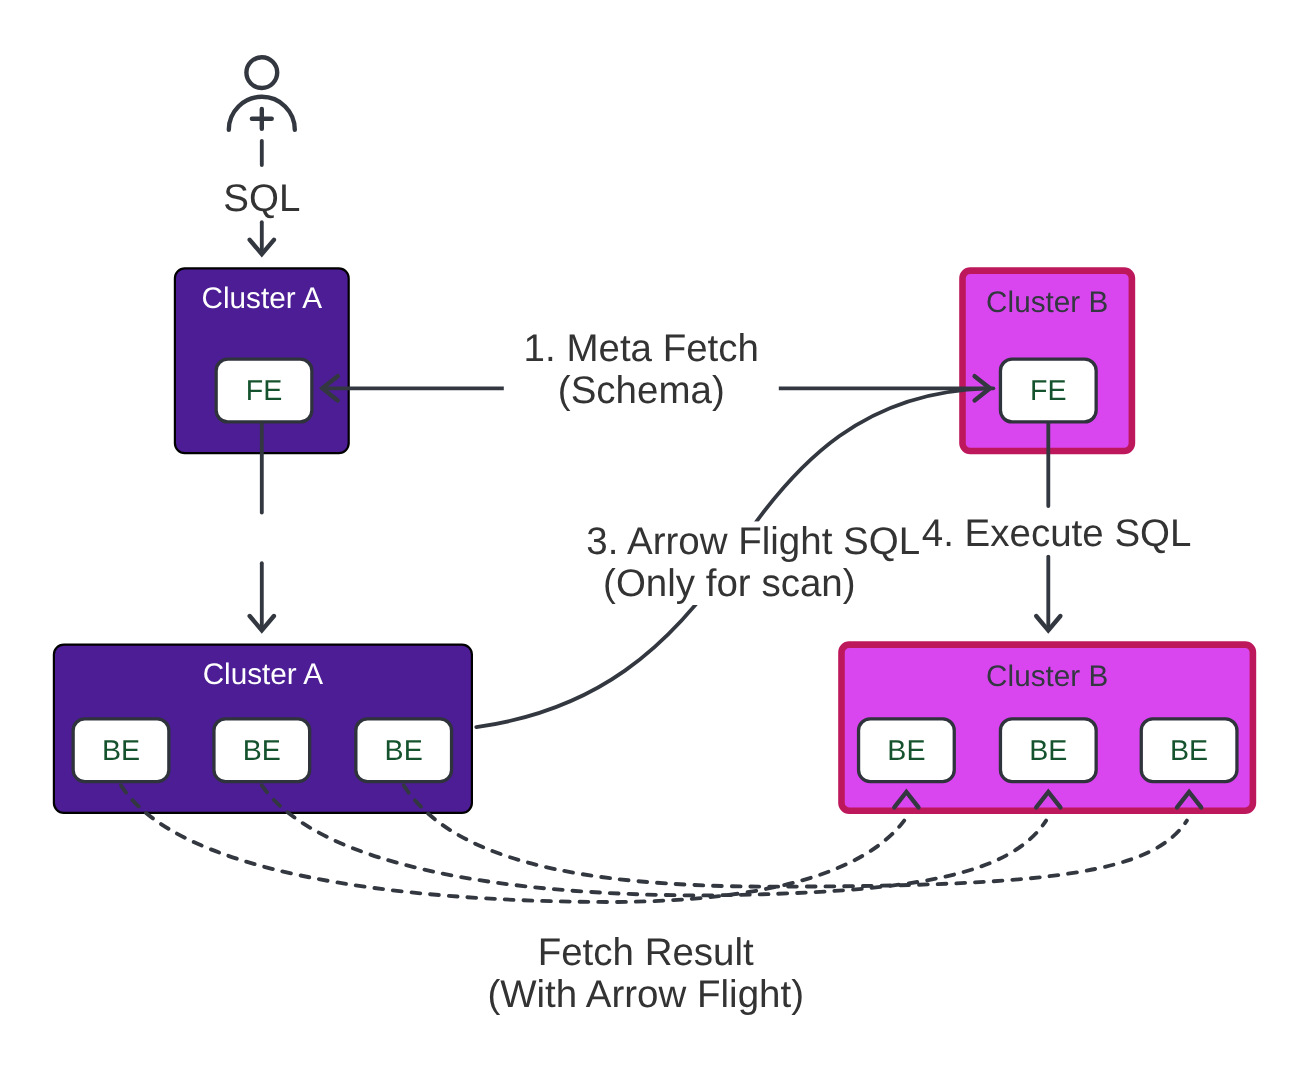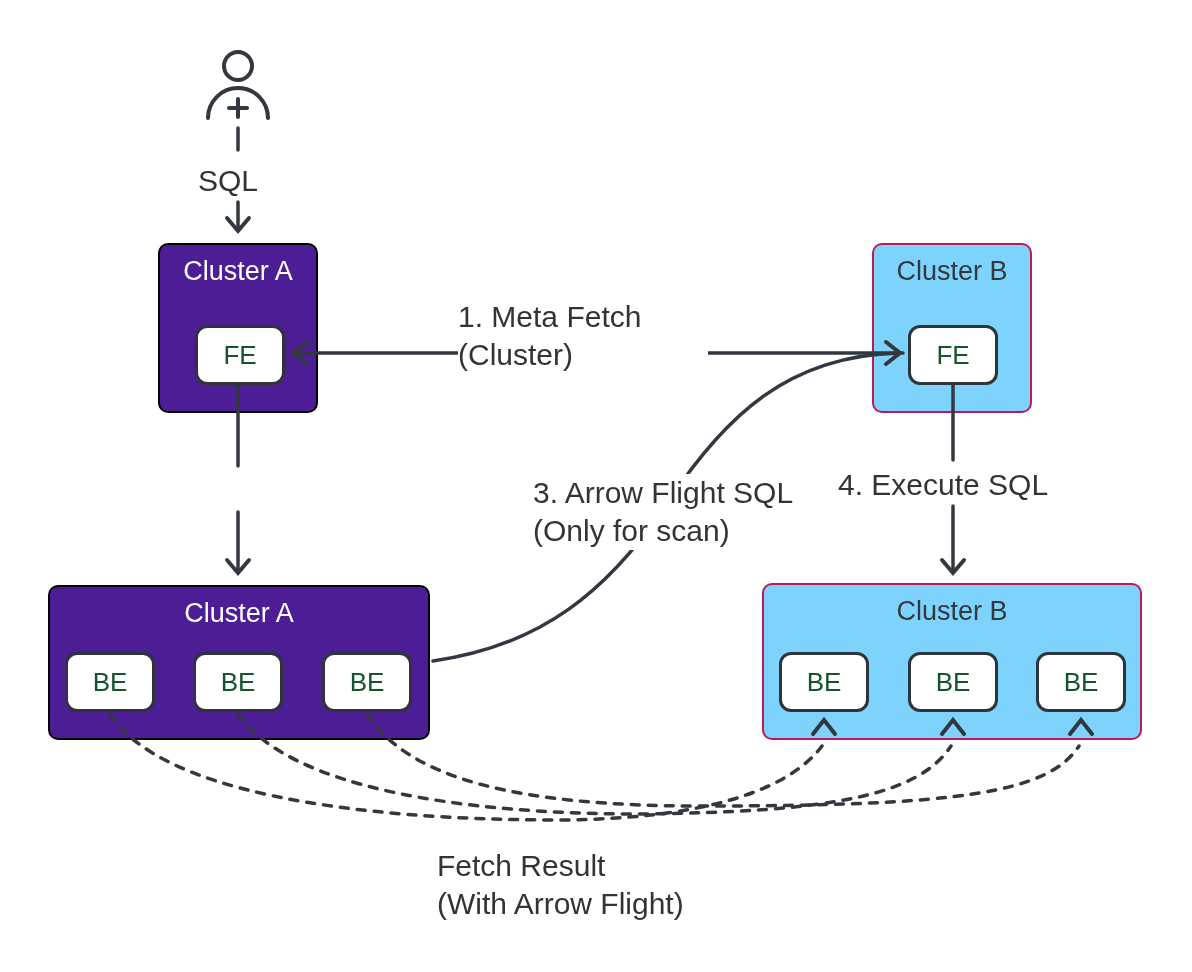--- a/index.html
+++ b/index.html
@@ -2,37 +2,37 @@
 <html><head>
 <meta charset="utf-8">
 <style>
   html,body{margin:0;padding:0;background:#ffffff;}
   #stage{
     position:relative;width:1192px;height:972px;background:#ffffff;
     font-family:"Liberation Sans","DejaVu Sans",sans-serif;overflow:hidden;
   }
   .cluster{position:absolute;border-radius:10px;box-sizing:border-box;}
   .cluster.blue{background:#4c1d95;border:2px solid #000000;padding-left:27px;}
-  .cluster.teal{background:#7dd3fc;border:2px solid #be185d;}
+  .cluster.teal{background:#d946ef;border:6px solid #be185d;}
   .cluster-title{
     position:absolute;top:10px;left:0;width:100%;text-align:center;
     font-size:27px;line-height:32px;
   }
   .cluster-title.light{color:#ffffff;}
   .cluster-title.dark{color:#333840;}
   .node{
     position:absolute;width:90px;height:60px;background:#ffffff;
     border:3px solid #2f343c;border-radius:12px;box-sizing:border-box;
     display:flex;align-items:center;justify-content:center;
     font-size:26px;color:#14532d;z-index:3;
   }
   svg.wires{position:absolute;left:0;top:0;z-index:2;}
   .elabel{
-    position:absolute;z-index:4;background:#ffffff;text-align:left;
-    font-size:30px;line-height:38px;color:#333333;
+    position:absolute;z-index:4;background:#ffffff;text-align:center;
+    font-size:35px;line-height:38px;color:#333333;
   }
   .elabel div{white-space:nowrap;}
 </style>
 </head>
 <body>
 
 <div id="stage">
 
   <div class="cluster blue" style="left:158px;top:243px;width:160px;height:170px;">
     <div class="cluster-title light">Cluster A</div>
@@ -111,21 +111,21 @@
   <div class="node" style="left:779px;top:652px;">BE</div>
   <div class="node" style="left:908px;top:652px;">BE</div>
   <div class="node" style="left:1036px;top:652px;">BE</div>
 
   <div class="elabel" style="left:198px;top:162px;width:80px;">
     <div>SQL</div>
   </div>
 
   <div class="elabel" style="left:458px;top:298px;width:250px;">
     <div>1. Meta Fetch</div>
-    <div>(Cluster)</div>
+    <div>(Schema)</div>
   </div>
 
 
   <div class="elabel" style="left:533px;top:474px;width:260px;">
     <div>3. Arrow Flight SQL</div>
     <div>(Only for scan)</div>
   </div>
 
   <div class="elabel" style="left:838px;top:466px;width:230px;">
     <div>4. Execute SQL</div>

